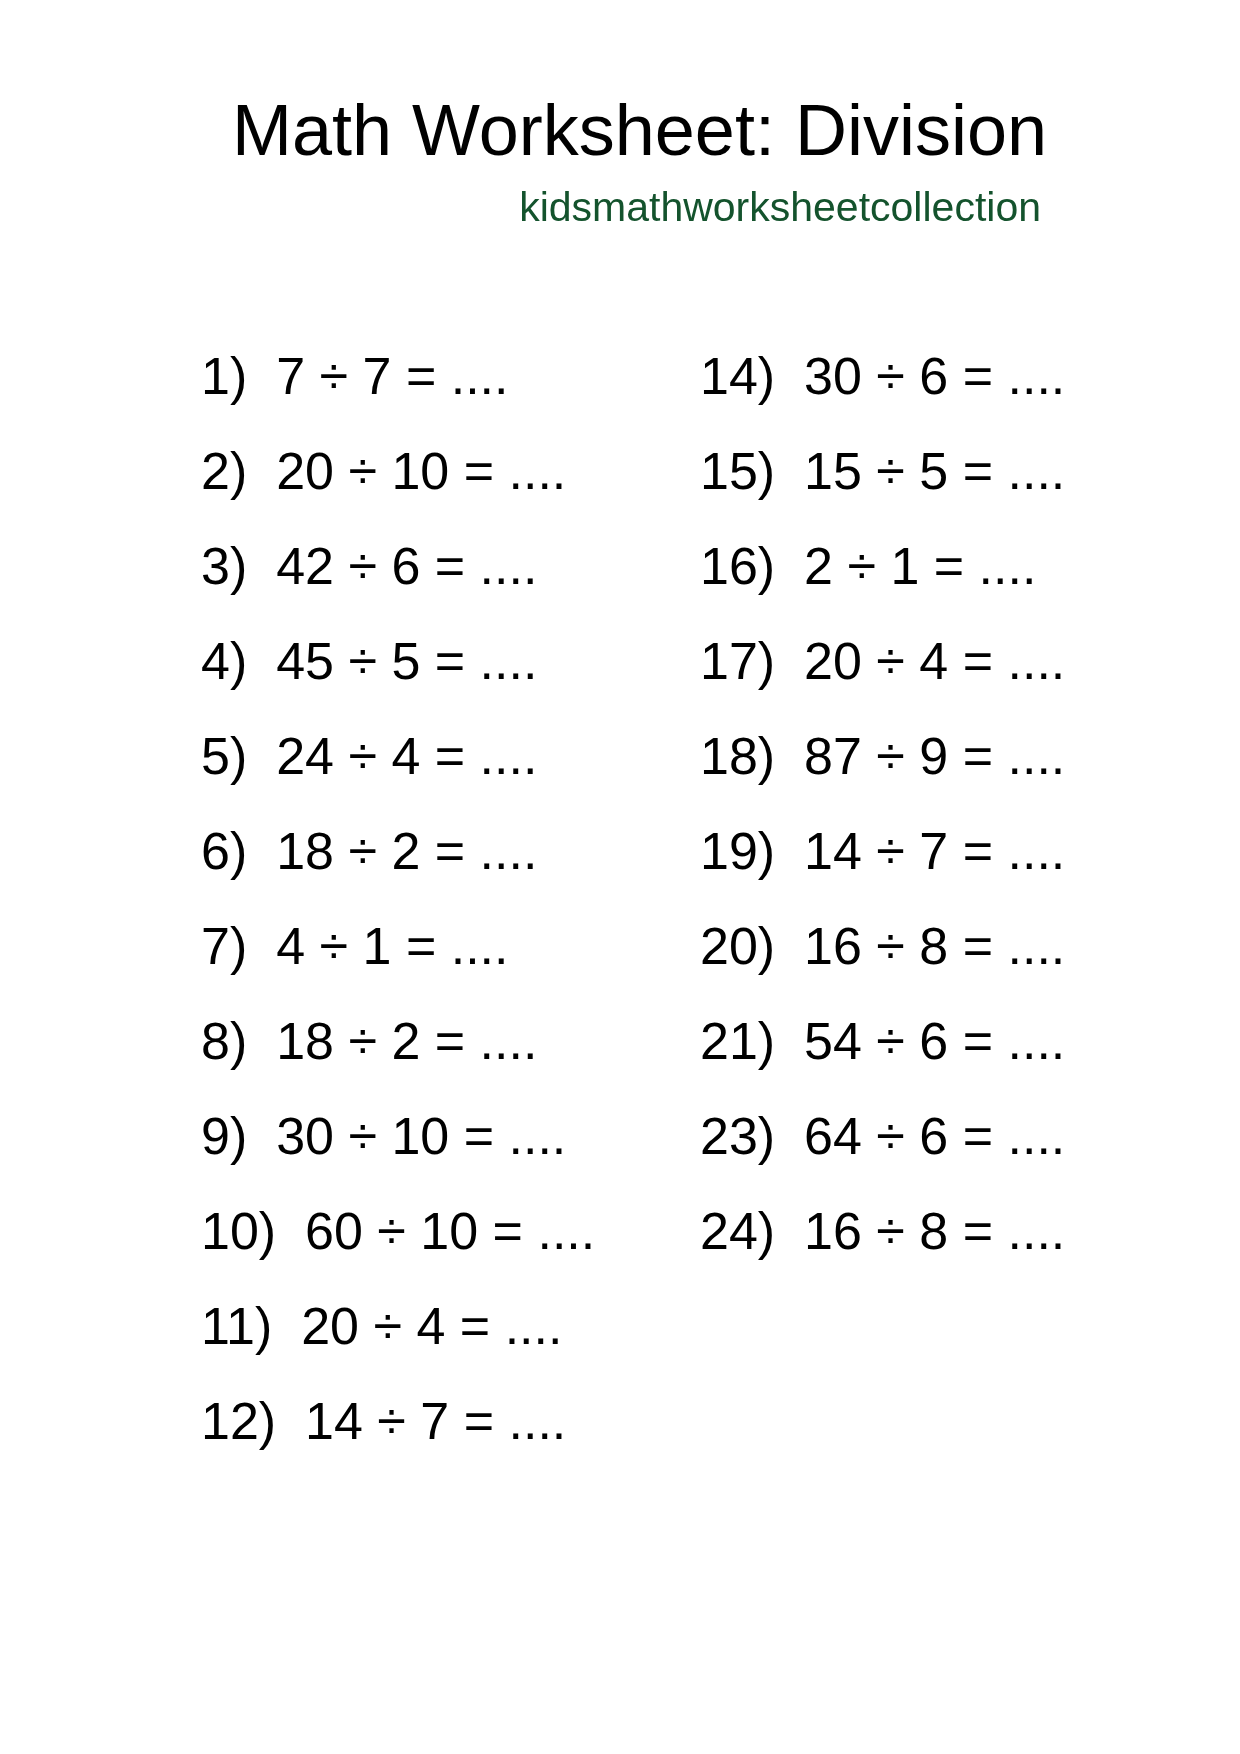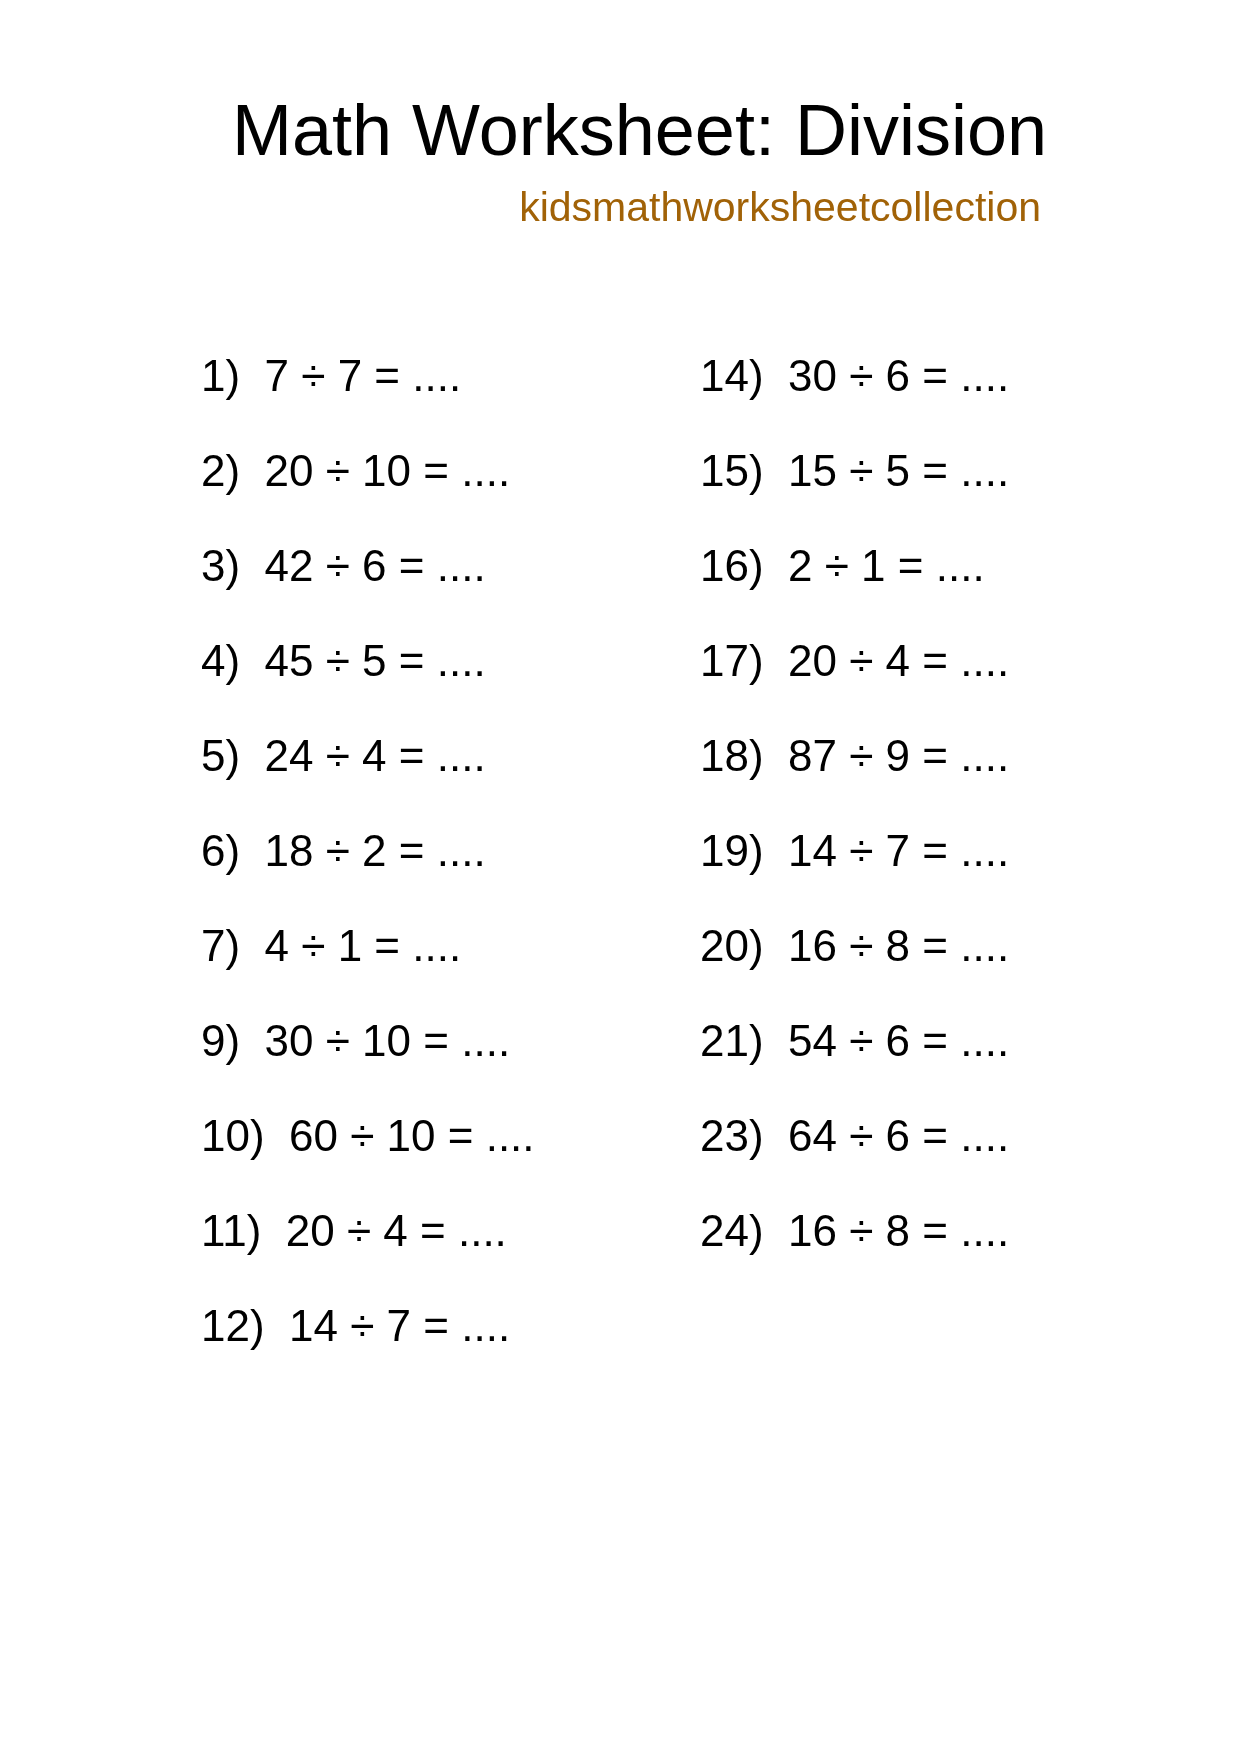--- a/index.html
+++ b/index.html
@@ -1,37 +1,38 @@
 <!DOCTYPE html>
 <html><head>
 <meta charset="utf-8">
 <style>
   html, body { margin: 0; padding: 0; background: #ffffff; }
   body { width: 1240px; height: 1754px; position: relative; overflow: hidden; font-family: "Liberation Sans", sans-serif; color: #000; }
   .title { position: absolute; right: 193px; top: 98px; font-size: 72px; line-height: 64px; color: #000; white-space: nowrap; }
-  .subtitle { position: absolute; right: 199px; top: 183px; font-size: 41px; line-height: 48px; color: #a16207; white-space: nowrap; }
+  .subtitle { position: absolute; right: 199px; top: 183px; font-size: 41px; line-height: 48px; color: #14532d; white-space: nowrap; }
   .col { position: absolute; top: 352px; }
   .col.left { left: 201px; }
   .col.right { left: 700px; }
-  .problem { height: 95px; font-size: 44px; line-height: 48px; white-space: pre; }
+  .problem { height: 95px; font-size: 52px; line-height: 48px; white-space: pre; }
 </style>
 </head>
 <body>
 
 <div class="title">Math Worksheet: Division</div>
 <div class="subtitle">kidsmathworksheetcollection</div>
 
 <div class="col left">
   <div class="problem"><span>1)</span>  <span>7 ÷ 7 = ....</span></div>
   <div class="problem"><span>2)</span>  <span>20 ÷ 10 = ....</span></div>
   <div class="problem"><span>3)</span>  <span>42 ÷ 6 = ....</span></div>
   <div class="problem"><span>4)</span>  <span>45 ÷ 5 = ....</span></div>
   <div class="problem"><span>5)</span>  <span>24 ÷ 4 = ....</span></div>
   <div class="problem"><span>6)</span>  <span>18 ÷ 2 = ....</span></div>
   <div class="problem"><span>7)</span>  <span>4 ÷ 1 = ....</span></div>
+  <div class="problem"><span>8)</span>  <span>18 ÷ 2 = ....</span></div>
   <div class="problem"><span>9)</span>  <span>30 ÷ 10 = ....</span></div>
   <div class="problem"><span>10)</span>  <span>60 ÷ 10 = ....</span></div>
   <div class="problem"><span>11)</span>  <span>20 ÷ 4 = ....</span></div>
   <div class="problem"><span>12)</span>  <span>14 ÷ 7 = ....</span></div>
 </div>
 
 <div class="col right">
   <div class="problem"><span>14)</span>  <span>30 ÷ 6 = ....</span></div>
   <div class="problem"><span>15)</span>  <span>15 ÷ 5 = ....</span></div>
   <div class="problem"><span>16)</span>  <span>2 ÷ 1 = ....</span></div>

